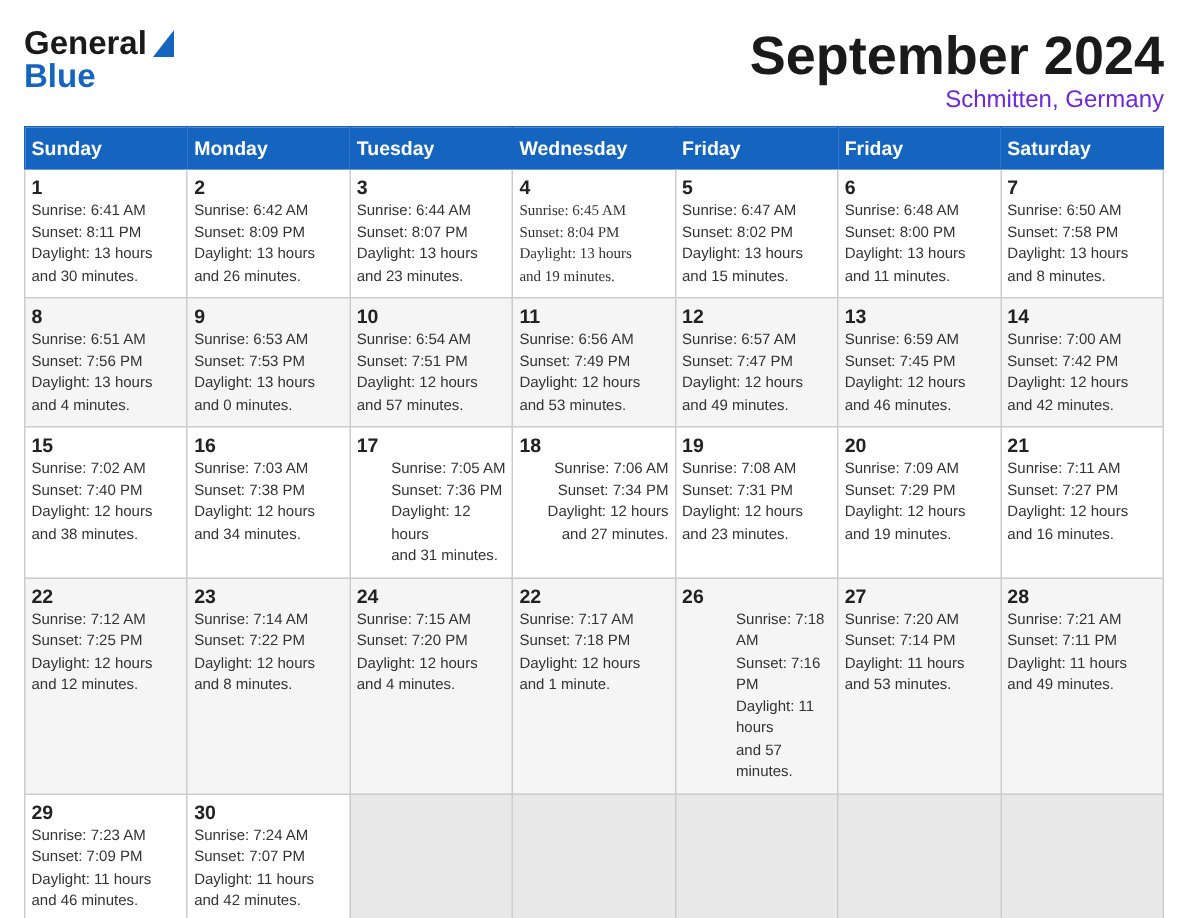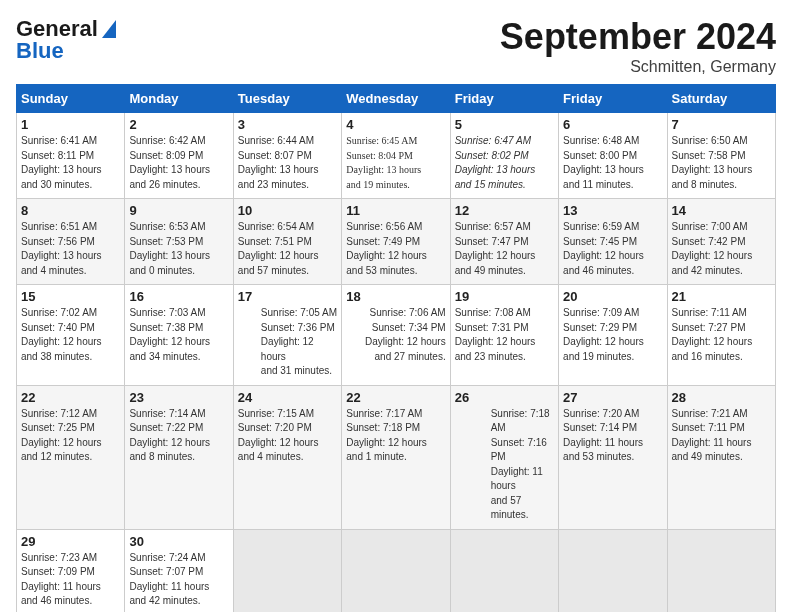--- a/index.html
+++ b/index.html
@@ -38,21 +38,21 @@
     .title-block {
       text-align: right;
     }
     .month-title {
       font-size: 36px;
       font-weight: bold;
       color: #1a1a1a;
     }
     .location-title {
       font-size: 16px;
-      color: #404040;
+      color: #6d28d9;
     }
     table {
       width: 100%;
       border-collapse: collapse;
       table-layout: fixed;
     }
     thead tr th {
       background: #1565c0;
       color: #fff;
       font-size: 13px;
@@ -143,21 +143,21 @@
         </td>
         <td>
           <span class="day-number">4</span>
           <div class="day-info" style="white-space: pre-line; font-family: Liberation Serif, serif;">Sunrise: 6:45 AM
 Sunset: 8:04 PM
 Daylight: 13 hours
 and 19 minutes.</div>
         </td>
         <td>
           <span class="day-number">5</span>
-          <div class="day-info" style="white-space: pre-line; font-style: italic;">Sunrise: 6:47 AM
+          <div class="day-info" style="white-space: pre-line;">Sunrise: 6:47 AM
 Sunset: 8:02 PM
 Daylight: 13 hours
 and 15 minutes.</div>
         </td>
         <td>
           <span class="day-number">6</span>
           <div class="day-info" style="white-space: pre-line;">Sunrise: 6:48 AM
 Sunset: 8:00 PM
 Daylight: 13 hours
 and 11 minutes.</div>

